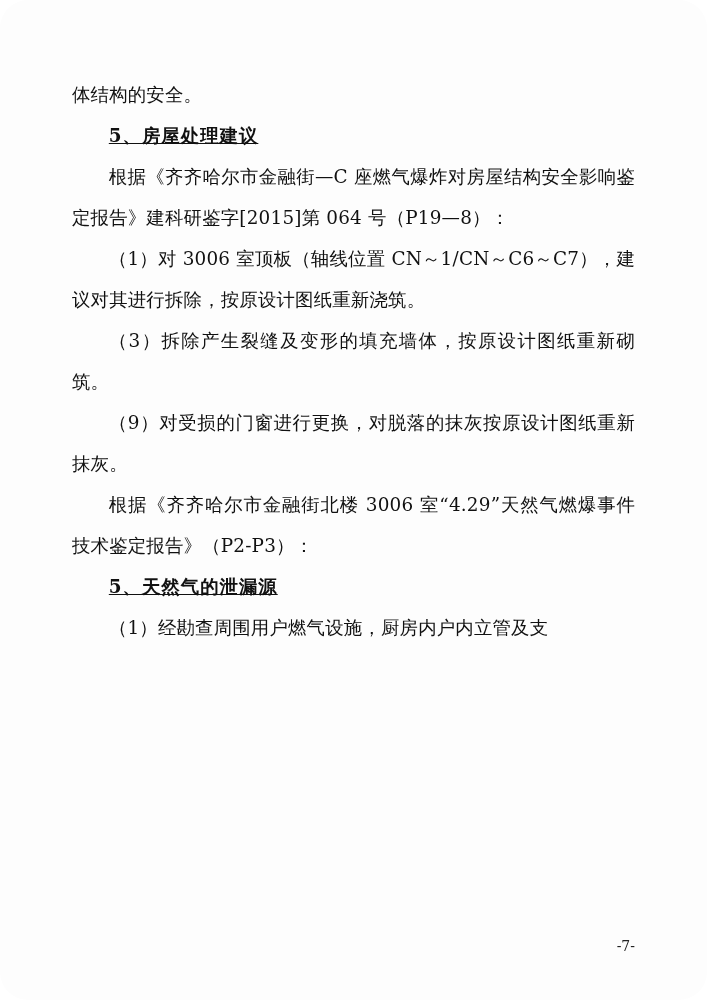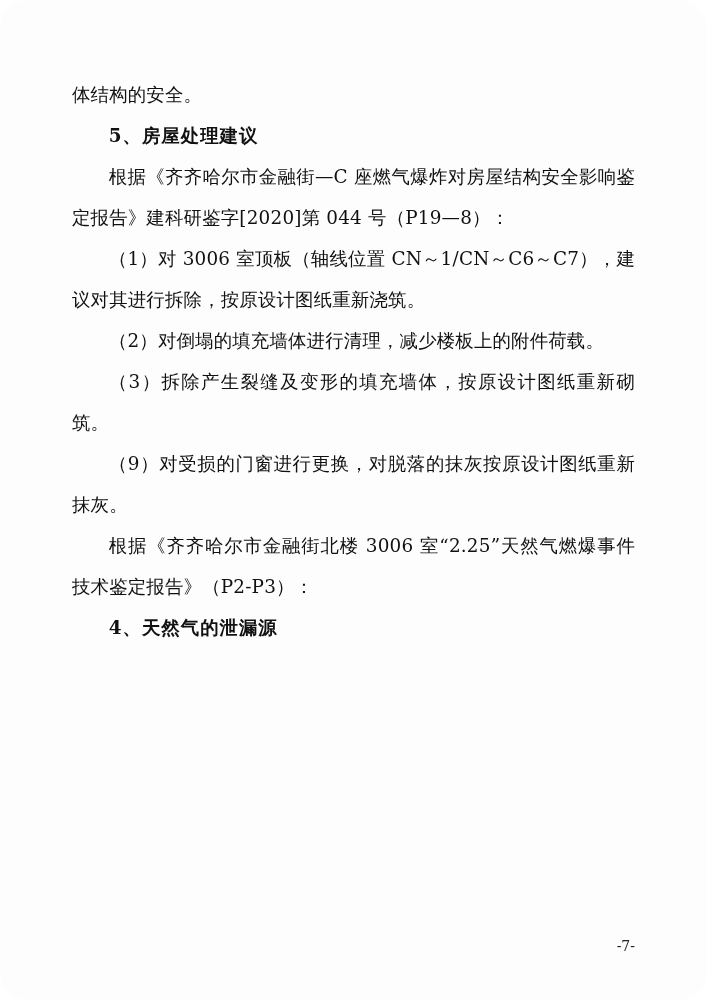--- a/index.html
+++ b/index.html
@@ -36,39 +36,40 @@
     color: #111;
     white-space: pre-wrap;
   }
   .para.indent {
     text-indent: 2em;
   }
   .para.heading {
     text-indent: 2em;
     font-weight: bold;
     letter-spacing: 1px;
+    text-decoration: underline;
   }
   .page-number {
     position: absolute;
     right: 72px;
     bottom: 46px;
     font-size: 14px;
     color: #222;
     font-family: "DejaVu Serif", "Liberation Serif", serif;
   }
 </style>
 </head>
 <body>
 
 <div class="page">
   <div class="doc-body">
     <p class="para">体结构的安全。</p>
     <p class="para heading">5、房屋处理建议</p>
-    <p class="para indent">根据《齐齐哈尔市金融街—C 座燃气爆炸对房屋结构安全影响鉴定报告》建科研鉴字[2020]第 044 号（P19—8）：</p>
+    <p class="para indent">根据《齐齐哈尔市金融街—C 座燃气爆炸对房屋结构安全影响鉴定报告》建科研鉴字[2015]第 064 号（P19—8）：</p>
     <p class="para indent">（1）对 3006 室顶板（轴线位置 CN～1/CN～C6～C7），建议对其进行拆除，按原设计图纸重新浇筑。</p>
-    <p class="para indent">（2）对倒塌的填充墙体进行清理，减少楼板上的附件荷载。</p>
     <p class="para indent">（3）拆除产生裂缝及变形的填充墙体，按原设计图纸重新砌筑。</p>
     <p class="para indent">（9）对受损的门窗进行更换，对脱落的抹灰按原设计图纸重新抹灰。</p>
-    <p class="para indent">根据《齐齐哈尔市金融街北楼 3006 室“2.25”天然气燃爆事件技术鉴定报告》（P2-P3）：</p>
-    <p class="para heading">4、天然气的泄漏源</p>
+    <p class="para indent">根据《齐齐哈尔市金融街北楼 3006 室“4.29”天然气燃爆事件技术鉴定报告》（P2-P3）：</p>
+    <p class="para heading">5、天然气的泄漏源</p>
+    <p class="para indent">（1）经勘查周围用户燃气设施，厨房内户内立管及支</p>
   </div>
   <div class="page-number">-7-</div>
 </div>
 
 </body></html>

